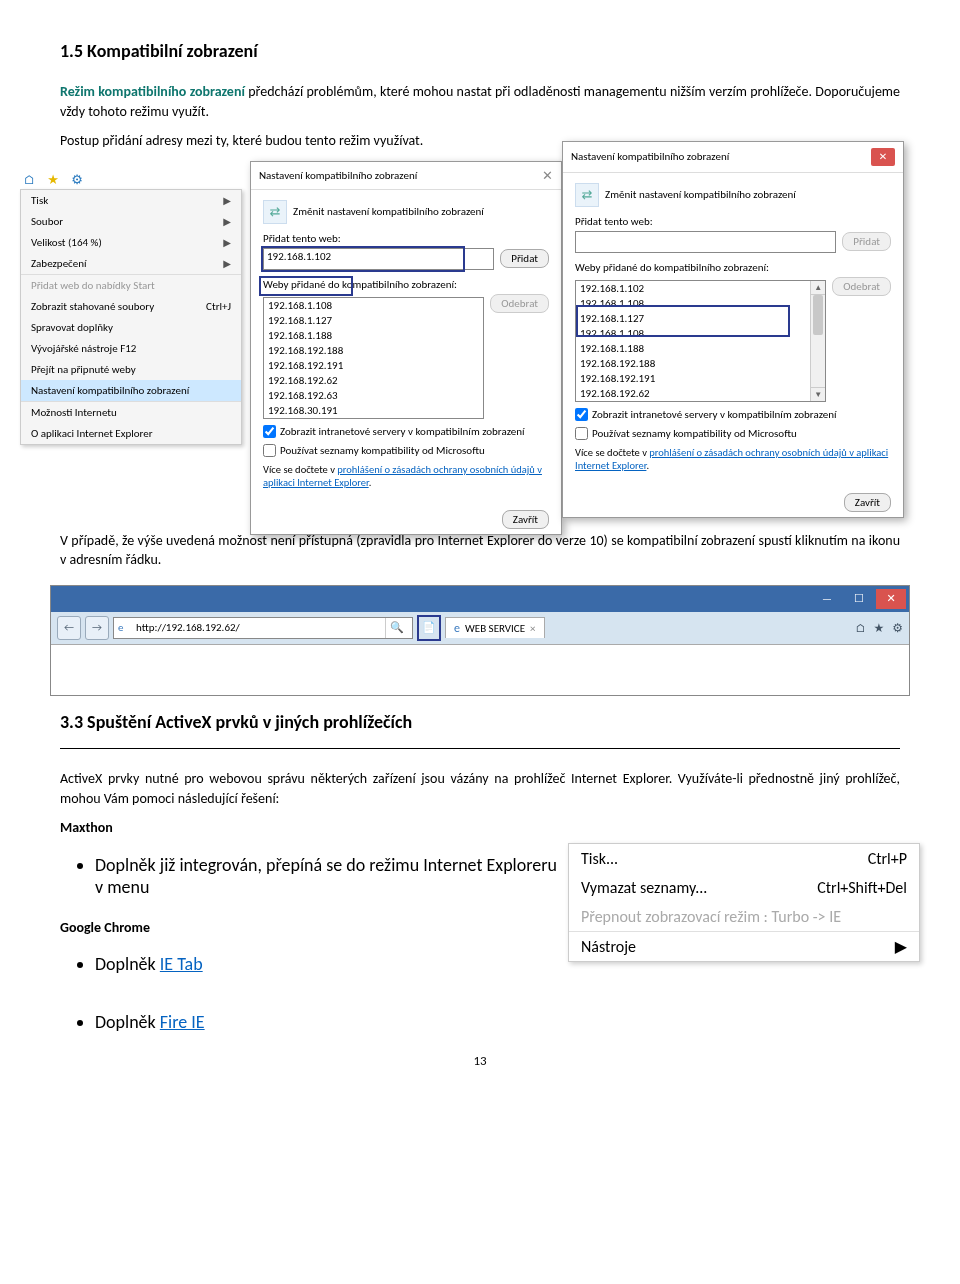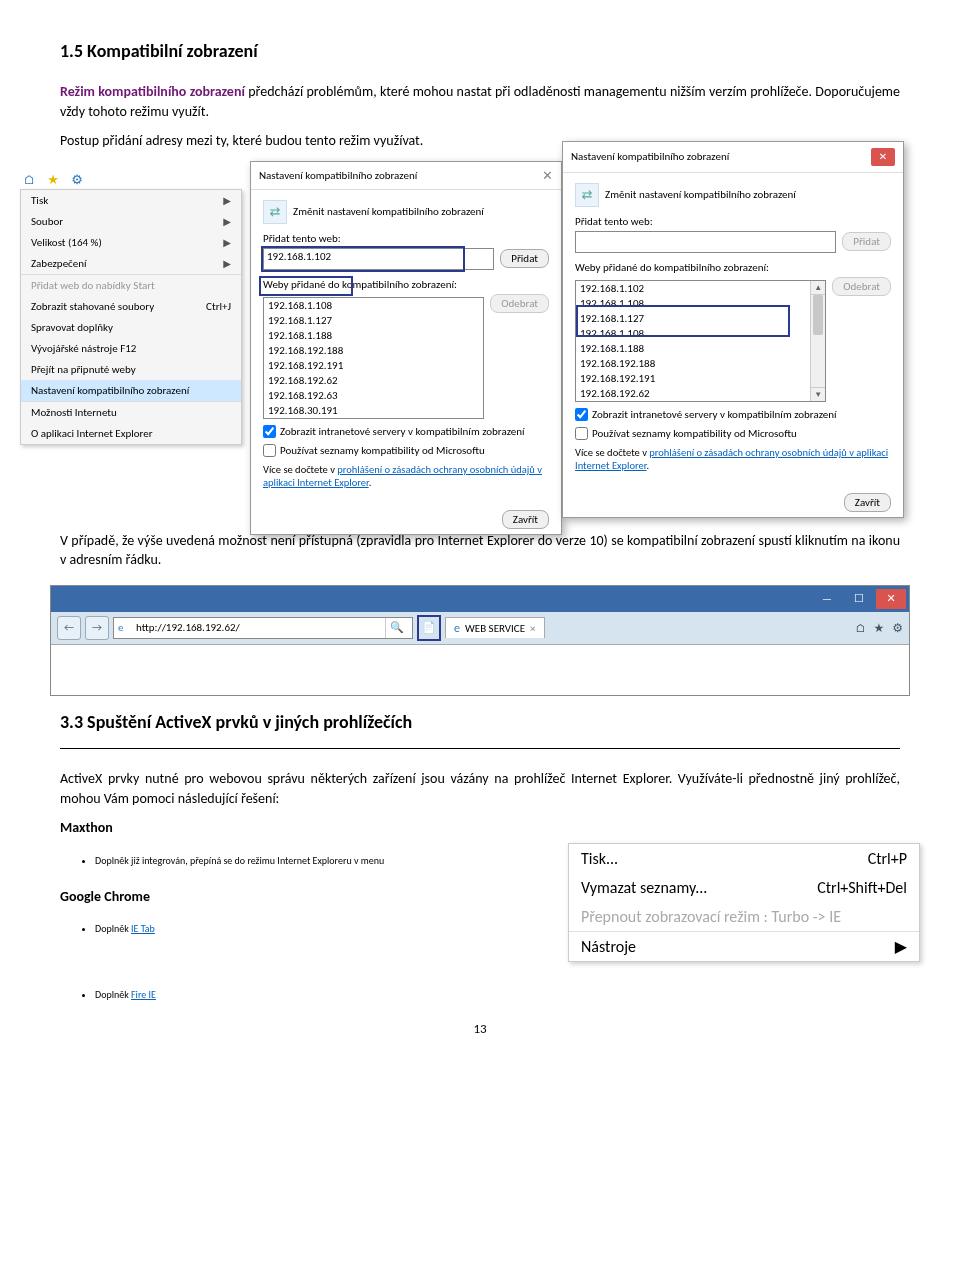--- a/index.html
+++ b/index.html
@@ -1,22 +1,22 @@
 <!DOCTYPE html>
 <html><head>
 <meta charset="utf-8">
 <style>
 body{margin:0;font-family:Calibri,Arial,sans-serif;background:#fff;color:#000;width:960px}
 .page{padding:40px 60px 20px 60px}
 h2{font-size:18px;font-weight:bold;margin:0 0 20px 0}
-.blue{color:#701a75}
+.blue{color:#0f766e}
 p{font-size:14px;line-height:1.4;margin:10px 0;text-align:justify}
 .underline-rule{border-bottom:1px solid #000;margin-top:-5px;margin-bottom:20px}
 .link{color:#0563c1;text-decoration:underline}
-ul{margin:16px 0 20px 35px;padding:0;font-size:10px}
+ul{margin:16px 0 20px 35px;padding:0;font-size:18px}
 li{margin:3px 0}
 .strong{font-weight:bold}
 .pagenum{text-align:center;font-size:13px;margin-top:20px}
 
 
 .shot-row{position:relative;height:360px;margin:10px -40px 10px -40px}
 .menu-panel{position:absolute;left:0;top:28px;width:220px;background:#f5f5f5;border:1px solid #ccc;font-size:11px;box-shadow:2px 2px 4px rgba(0,0,0,0.2)}
 .menu-panel .mi{padding:4px 10px;display:flex;justify-content:space-between;align-items:center;cursor:default}
 .menu-panel .mi.sep{border-top:1px solid #ddd}
 .menu-panel .mi.dis{color:#999}

